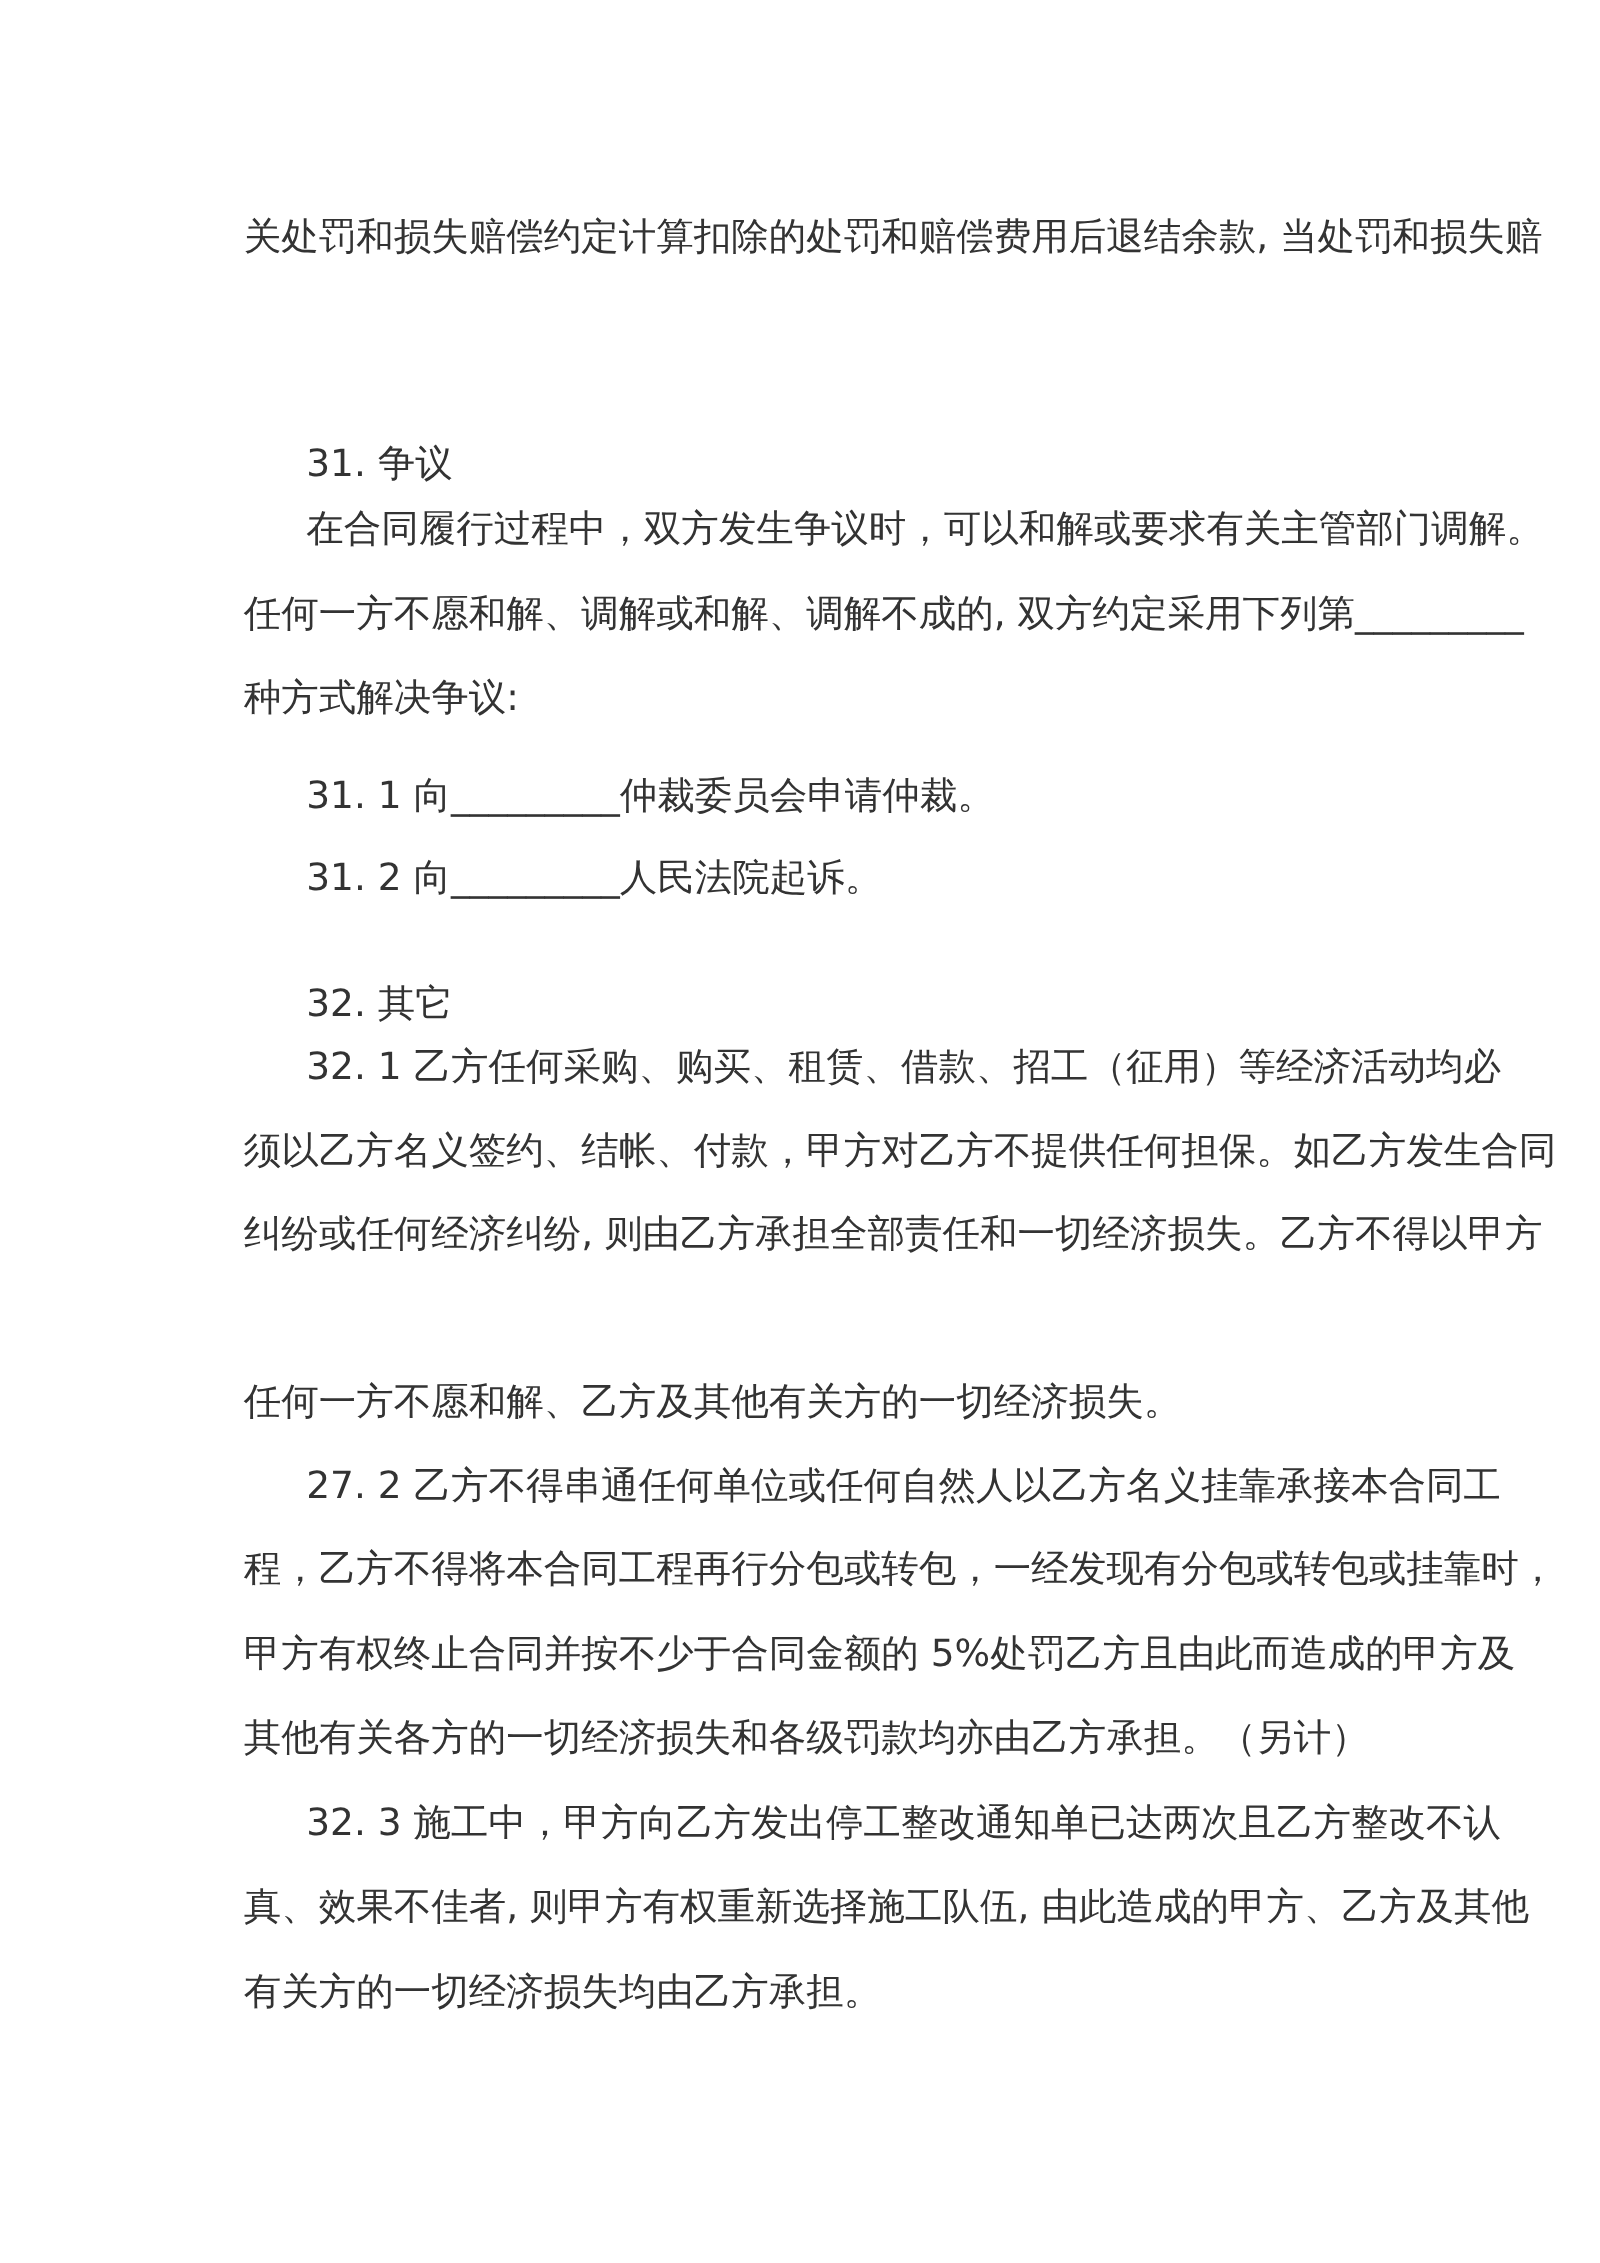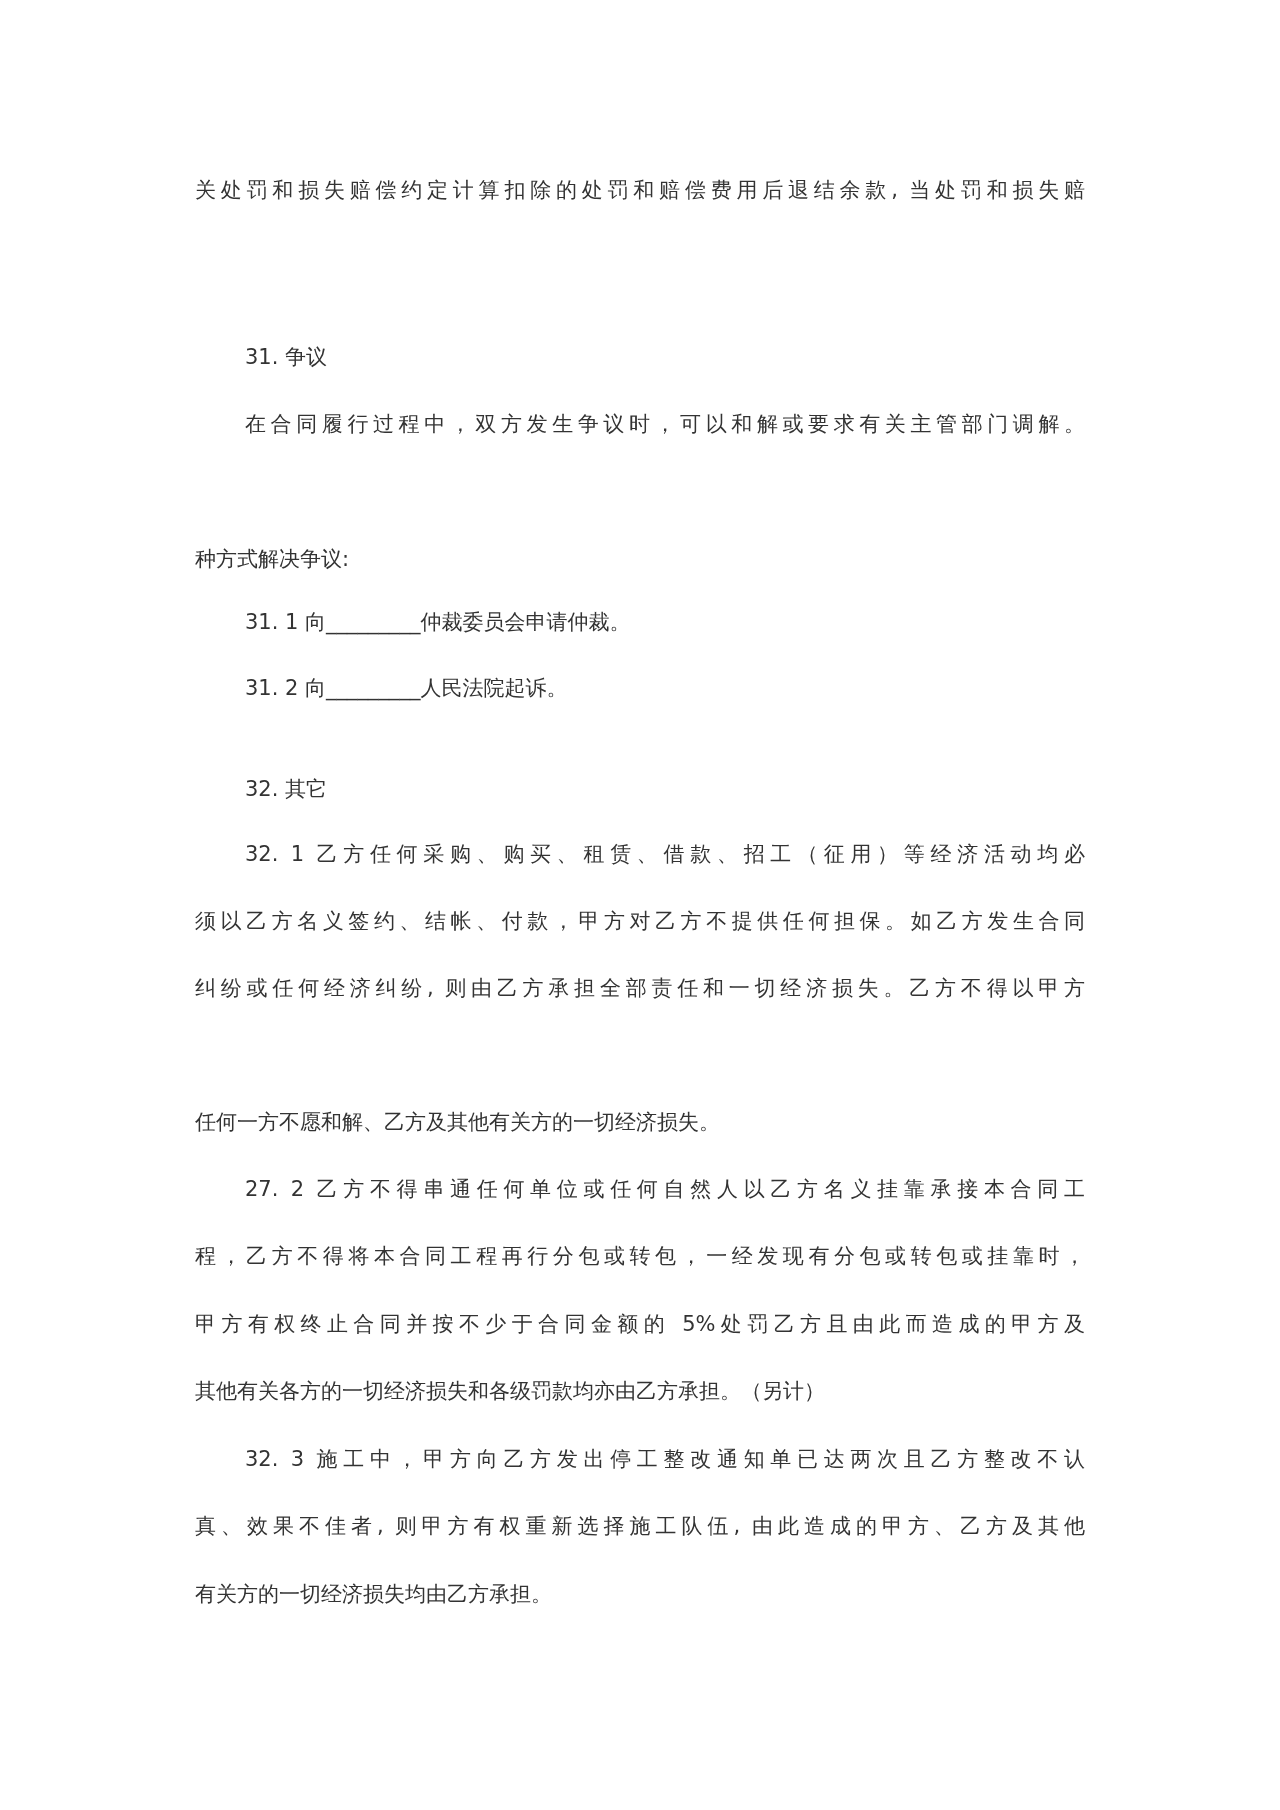--- a/index.html
+++ b/index.html
@@ -5,39 +5,40 @@
   html, body { margin: 0; padding: 0; background: #ffffff; }
   body { width: 1280px; height: 1810px; position: relative; overflow: hidden; }
   .page { position: absolute; left: 0; top: 0; width: 1280px; height: 1810px; background: #ffffff; }
   .line {
     position: absolute;
     left: 195px;
     width: 890px;
     height: 34px;
     line-height: 34px;
     font-family: "DejaVu Sans", "Liberation Sans", sans-serif;
-    font-size: 21px;
+    font-size: 30px;
     color: #333333;
     white-space: nowrap;
     text-align: justify;
     text-align-last: justify;
     letter-spacing: 0;
   }
   .line.last { text-align-last: left; }
   .line.indent { left: 245px; width: 840px; }
-  .line.head { left: 245px; width: auto; text-align-last: left; }
+  .line.head { left: 245px; width: auto; text-align-last: left; margin-top: 15px; }
 </style>
 </head>
 <body>
 
 <div class="page">
   <div class="line" style="top:173px">关处罚和损失赔偿约定计算扣除的处罚和赔偿费用后退结余款, 当处罚和损失赔</div>
 
   <div class="line head" style="top:340px">31. 争议</div>
   <div class="line indent" style="top:407px">在合同履行过程中，双方发生争议时，可以和解或要求有关主管部门调解。</div>
+  <div class="line" style="top:475px">任何一方不愿和解、调解或和解、调解不成的, 双方约定采用下列第_________</div>
   <div class="line last" style="top:542px">种方式解决争议:</div>
   <div class="line head" style="top:605px">31. 1  向_________仲裁委员会申请仲裁。</div>
   <div class="line head" style="top:671px">31. 2  向_________人民法院起诉。</div>
 
   <div class="line head" style="top:772px">32. 其它</div>
   <div class="line indent" style="top:837px">32. 1  乙方任何采购、购买、租赁、借款、招工（征用）等经济活动均必</div>
   <div class="line" style="top:904px">须以乙方名义签约、结帐、付款，甲方对乙方不提供任何担保。如乙方发生合同</div>
   <div class="line" style="top:971px">纠纷或任何经济纠纷, 则由乙方承担全部责任和一切经济损失。乙方不得以甲方</div>
   <div class="line last" style="top:1105px">任何一方不愿和解、乙方及其他有关方的一切经济损失。</div>
 

